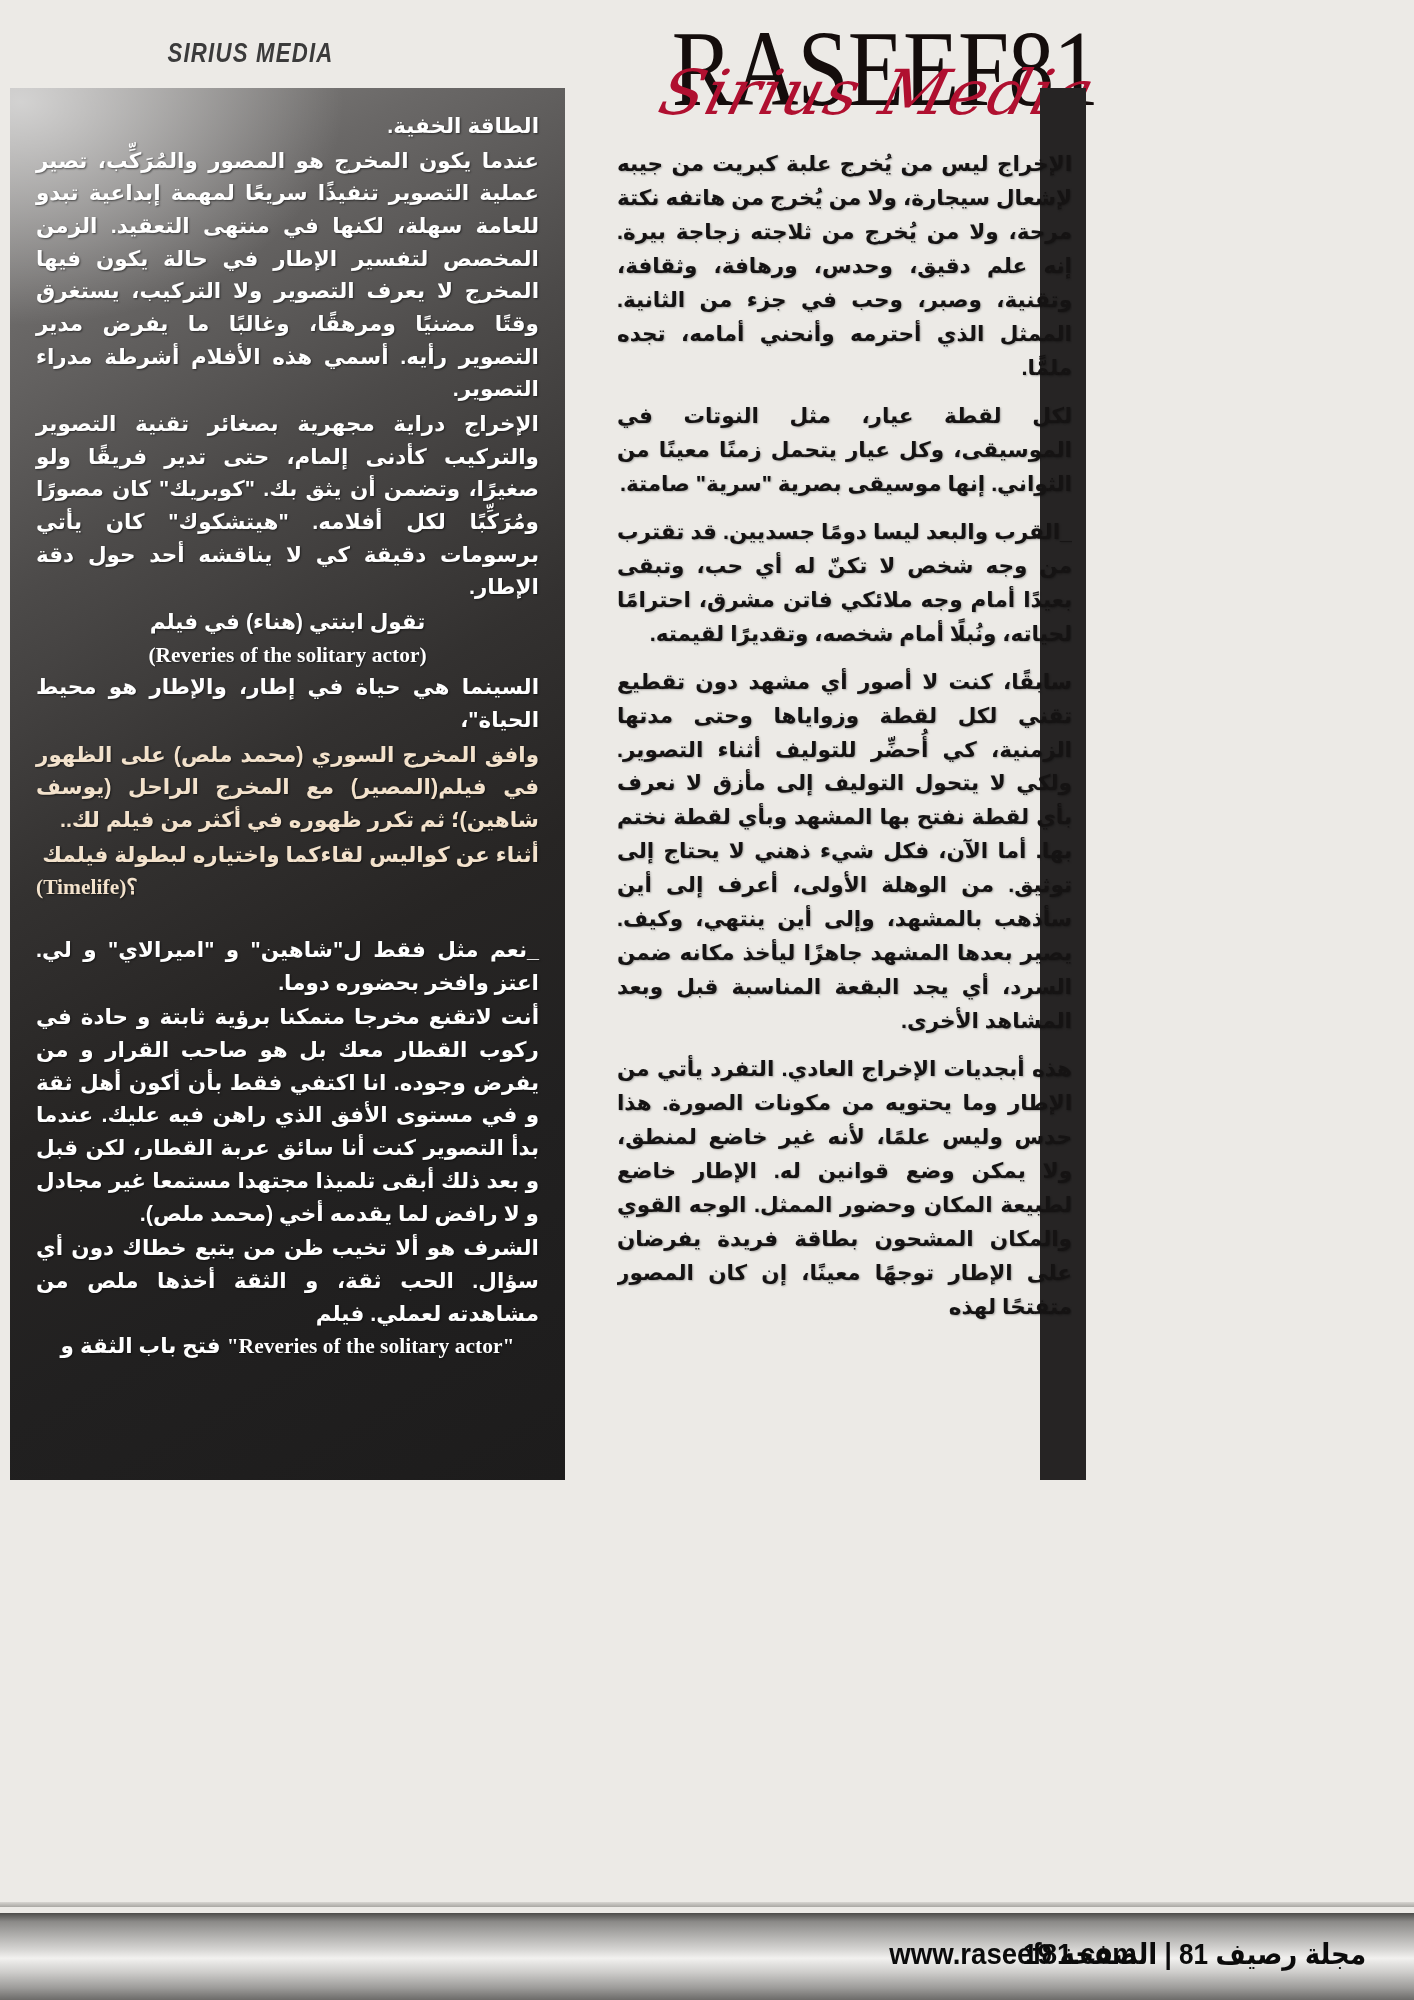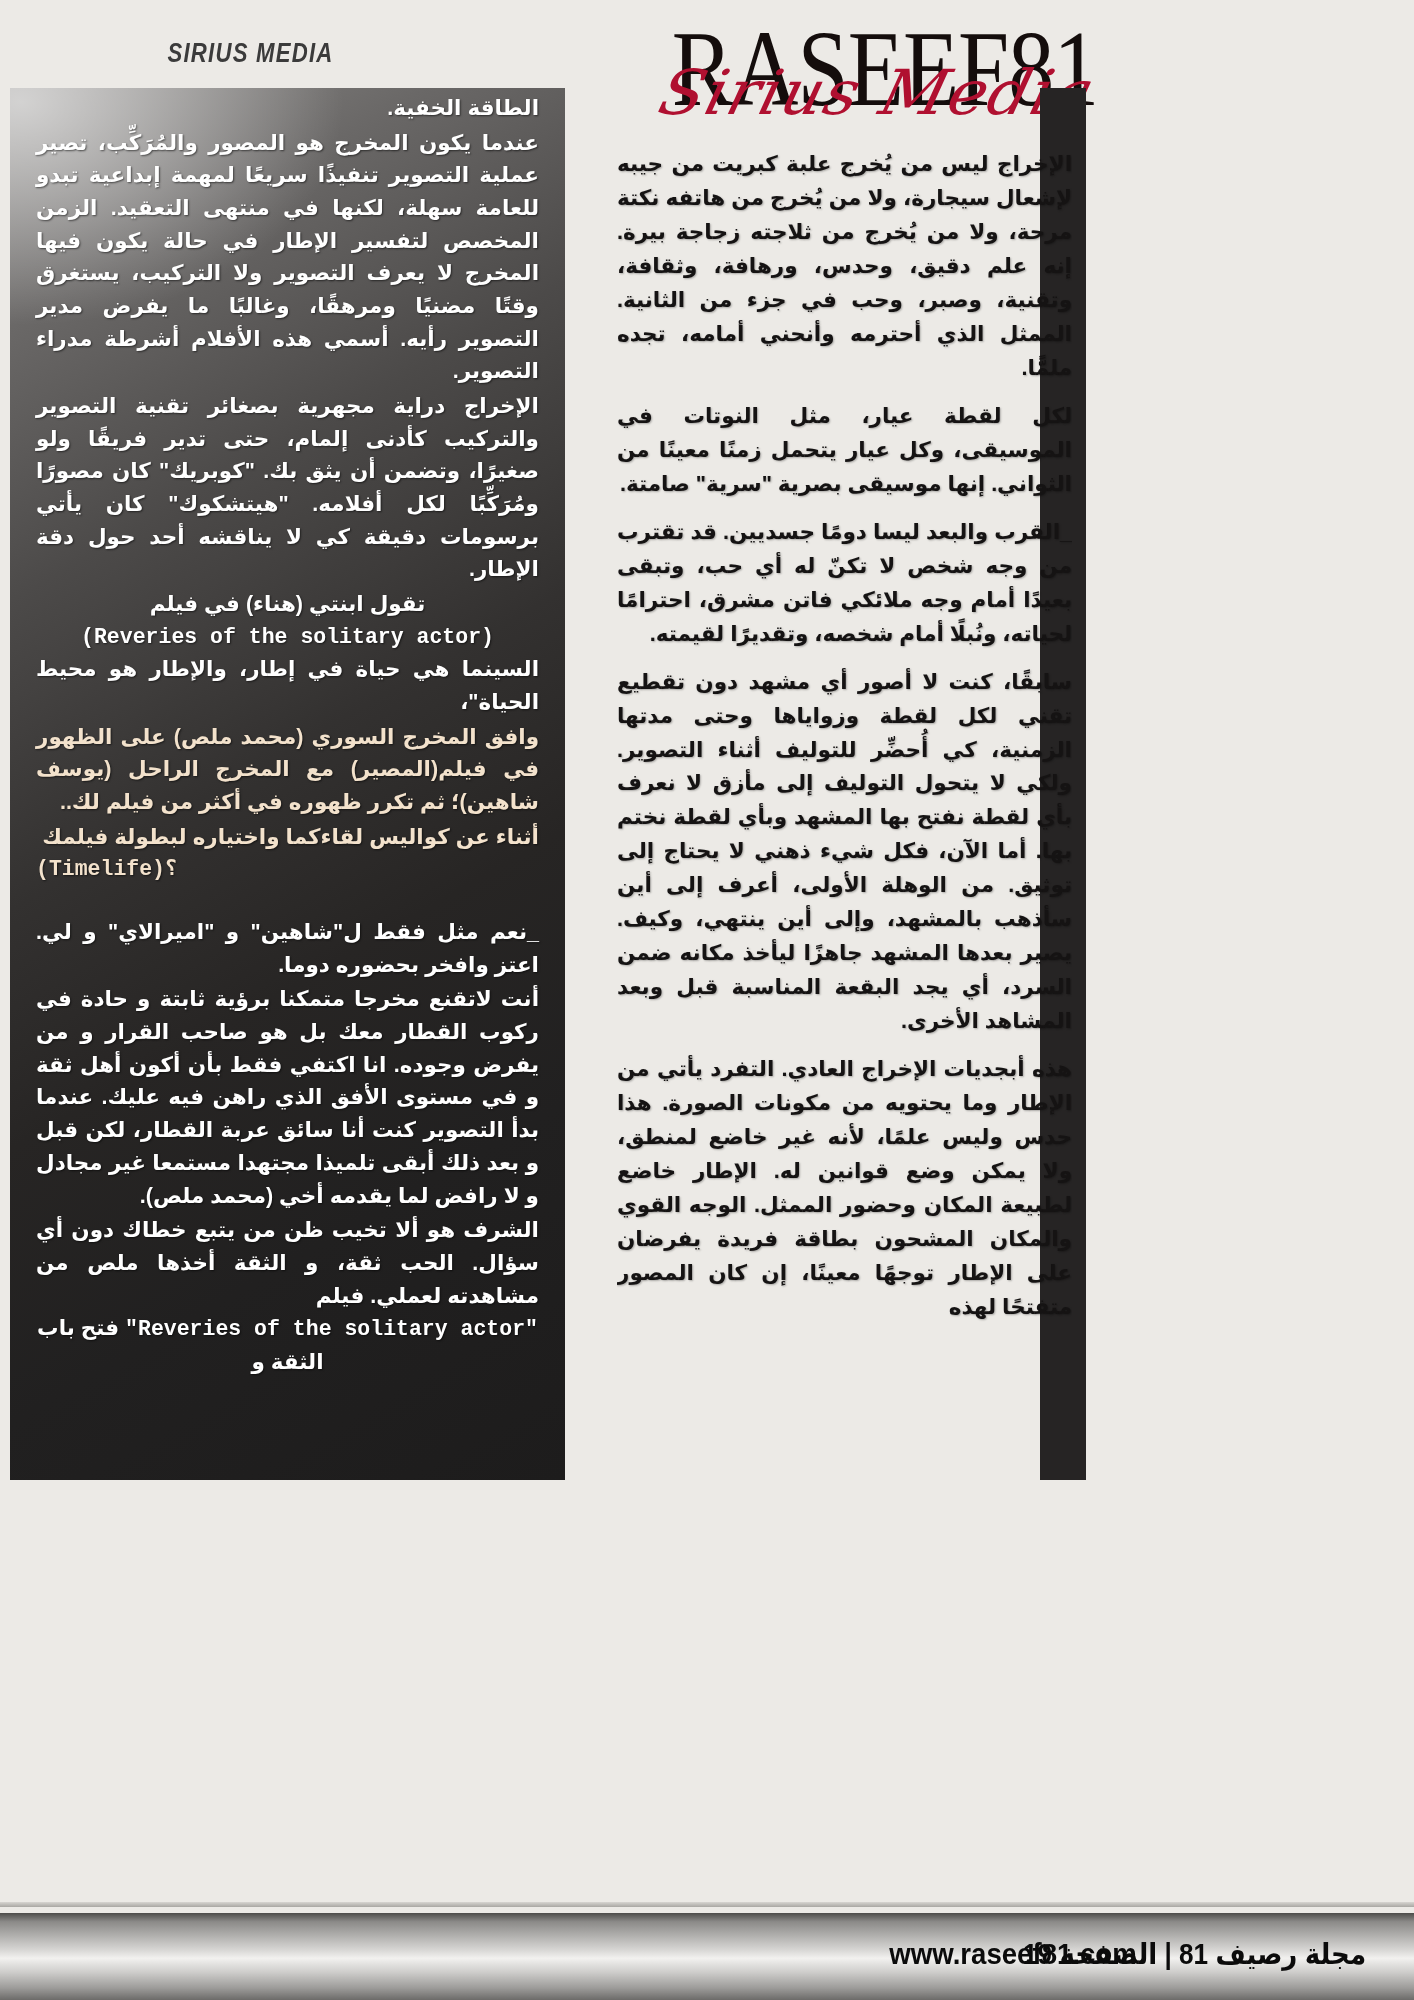--- a/index.html
+++ b/index.html
@@ -48,31 +48,31 @@
 
   
   .dark-panel{
     position:absolute;left:10px;top:88px;width:555px;height:1392px;
     background:
       radial-gradient(ellipse 520px 360px at 2% 1%, rgba(255,255,255,.62) 0%, rgba(255,255,255,0) 62%),
       linear-gradient(150deg,#8e8c8a 0%,#6a6867 14%,#4c4a49 30%,#333130 48%,#272524 62%,#212020 78%,#1d1c1c 100%);
   }
   .dark-col{
     position:absolute;left:0;top:0;width:555px;height:1392px;
-    box-sizing:border-box;padding:4px 26px 10px 26px;
+    box-sizing:border-box;padding:22px 26px 10px 26px;
     direction:rtl;text-align:justify;
     color:#ffffff;font-size:21.5px;line-height:1.52;font-weight:bold;
     text-shadow:1px 1px 2px rgba(0,0,0,.55);
     overflow:hidden;
   }
   .dark-col p{margin:0 0 2px 0;}
   .dark-col p.tight{margin:0;}
   .dark-col .ltr{
     direction:ltr;unicode-bidi:isolate;
-    font-family:Liberation Mono, monospace;
+    font-family:Liberation Serif, serif;
     font-weight:bold;
   }
   .dark-col .cream{color:#f3e2cc;}
   .dark-col .gap{height:28px;}
 
   
   .light-col{
     position:absolute;left:575px;top:148px;width:455px;height:1330px;
     direction:rtl;text-align:justify;
     color:#151313;font-size:21.5px;line-height:1.58;font-weight:bold;

